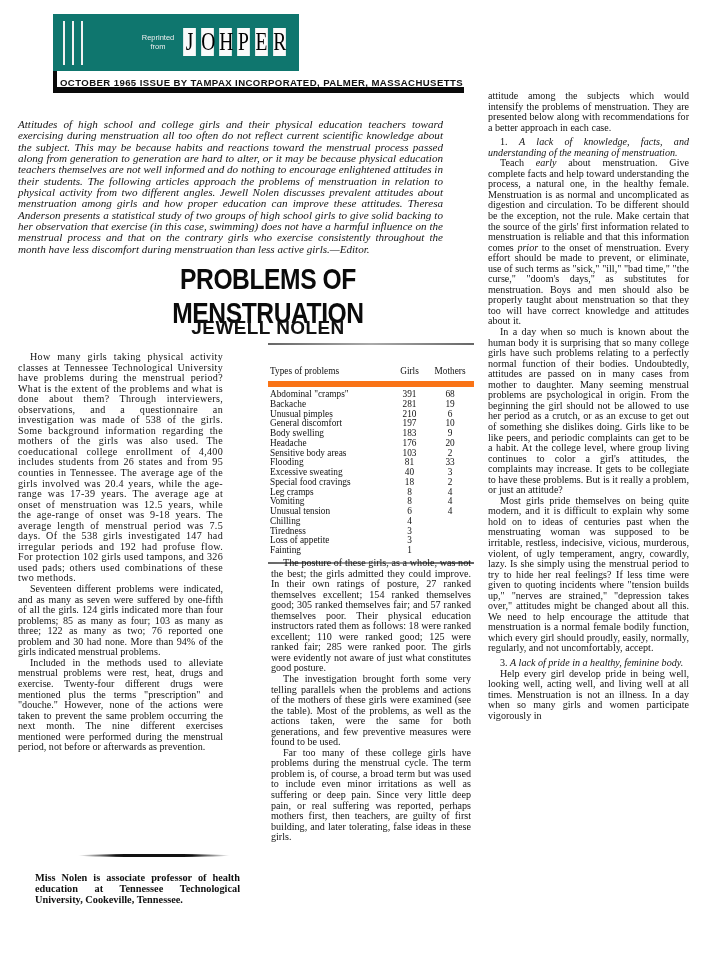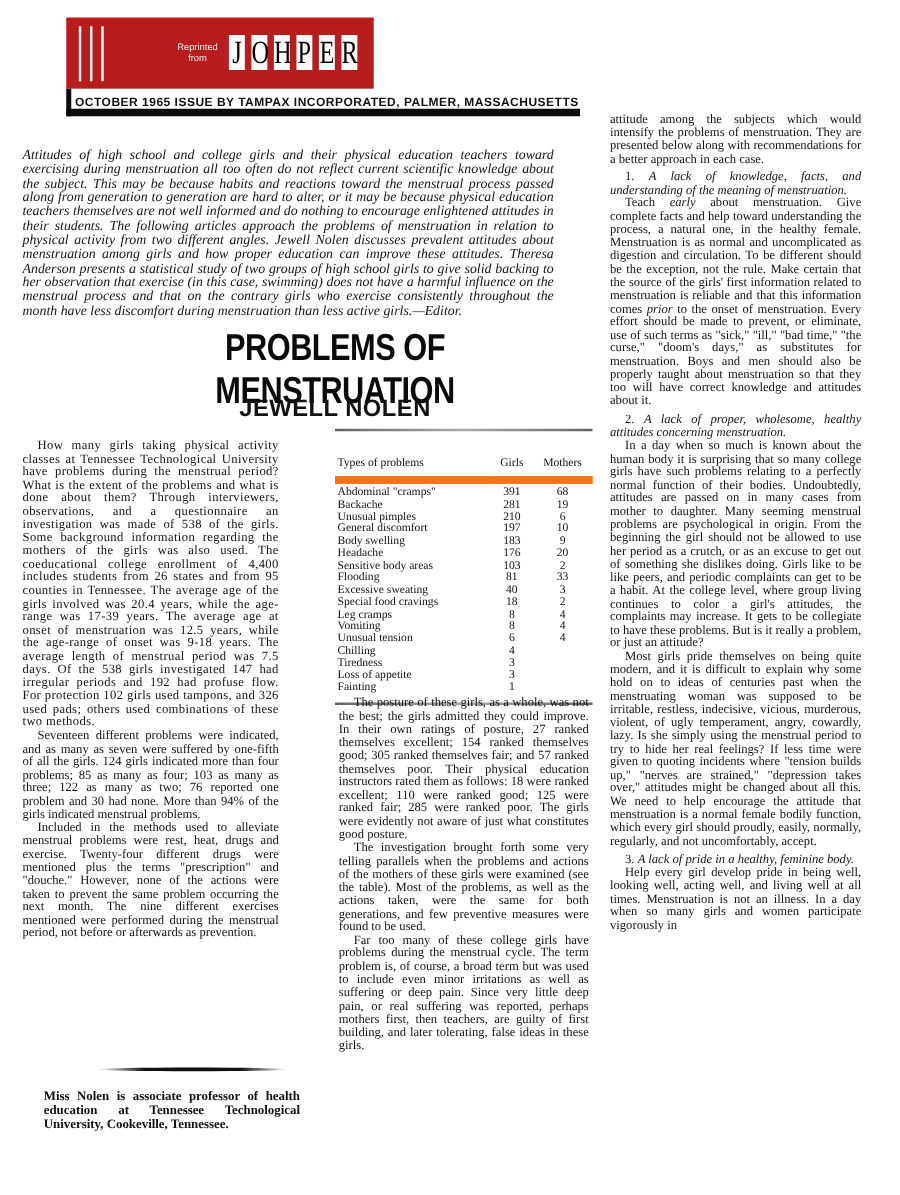--- a/index.html
+++ b/index.html
@@ -1,17 +1,17 @@
 <!DOCTYPE html>
 <html><head>
 <meta charset="utf-8">
 <style>
   html, body { margin:0; padding:0; background:#ffffff; }
   body { width:720px; height:956px; position:relative; overflow:hidden; font-family:"Liberation Serif", serif; color:#111; }
-  .masthead { position:absolute; left:53px; top:14px; width:246px; height:57px; background:#b91c1c; }
+  .masthead { position:absolute; left:53px; top:14px; width:246px; height:57px; background:#0f766e; }
   .bars { position:absolute; left:10px; top:7px; }
   .bars span { position:absolute; top:0; width:2px; height:44px; background:#f2f2f2; }
   .reprinted { position:absolute; left:55px; top:19px; width:100px; text-align:center; color:#eee; font-family:"Liberation Sans", sans-serif; font-size:7.5px; line-height:9px; }
   .logo { position:absolute; left:128px; top:14px; display:flex; gap:1px; }
   .logo span { display:block; width:17px; height:28px; background:#fafafa; color:#000; font-family:"Liberation Serif", serif; font-size:26px; line-height:28px; text-align:center; transform:scaleX(0.75); }
   .journal-line { position:absolute; left:6px; top:59px; color:#ddd; font-family:"Liberation Sans", sans-serif; font-size:6px; letter-spacing:0.55px; white-space:nowrap; }
   .issue-bar { position:absolute; left:53px; top:71px; width:411px; height:22px; border-left:4px solid #0a0a0a; border-bottom:6px solid #0a0a0a; box-sizing:border-box; background:#fff; }
   .issue-bar-top { position:absolute; left:53px; top:71px; width:246px; height:2px; background:#0a0a0a; }
   .issue-text { position:absolute; left:60px; top:77px; font-family:"Liberation Sans", sans-serif; font-weight:bold; font-size:9.6px; letter-spacing:0.4px; color:#111; white-space:nowrap; }
   .intro { position:absolute; left:18px; top:119px; width:425px; font-style:italic; font-size:11.1px; line-height:11.35px; text-align:justify; color:#151515; }
@@ -178,18 +178,17 @@
 <div class="col col2">
   <p>The posture of these girls, as a whole, was not the best; the girls admitted they could improve. In their own ratings of posture, 27 ranked themselves excellent; 154 ranked themselves good; 305 ranked themselves fair; and 57 ranked themselves poor. Their physical education instructors rated them as follows: 18 were ranked excellent; 110 were ranked good; 125 were ranked fair; 285 were ranked poor. The girls were evidently not aware of just what constitutes good posture.</p>
   <p>The investigation brought forth some very telling parallels when the problems and actions of the mothers of these girls were examined (see the table). Most of the problems, as well as the actions taken, were the same for both generations, and few preventive measures were found to be used.</p>
   <p>Far too many of these college girls have problems during the menstrual cycle. The term problem is, of course, a broad term but was used to include even minor irritations as well as suffering or deep pain. Since very little deep pain, or real suffering was reported, perhaps mothers first, then teachers, are guilty of first building, and later tolerating, false ideas in these girls.</p>
 </div>
 
 <div class="col col3">
   <p style="text-indent:0">attitude among the subjects which would intensify the problems of menstruation. They are presented below along with recommendations for a better approach in each case.</p>
   <p class="h"><span>1.</span> <i>A lack of knowledge, facts, and understanding of the meaning of menstruation.</i></p>
   <p><span>Teach </span><i>early</i><span> about menstruation. Give complete facts and help toward understanding the process, a natural one, in the healthy female. Menstruation is as normal and uncomplicated as digestion and circulation. To be different should be the exception, not the rule. Make certain that the source of the girls' first information related to menstruation is reliable and that this information comes </span><i>prior</i><span> to the onset of menstruation. Every effort should be made to prevent, or eliminate, use of such terms as "sick," "ill," "bad time," "the curse," "doom's days," as substitutes for menstruation. Boys and men should also be properly taught about menstruation so that they too will have correct knowledge and attitudes about it.</span></p>
-  <p class="h"><span>2.</span> <i>A lack of proper, wholesome, healthy attitudes concerning menstruation.</i></p>
   <p>In a day when so much is known about the human body it is surprising that so many college girls have such problems relating to a perfectly normal function of their bodies. Undoubtedly, attitudes are passed on in many cases from mother to daughter. Many seeming menstrual problems are psychological in origin. From the beginning the girl should not be allowed to use her period as a crutch, or as an excuse to get out of something she dislikes doing. Girls like to be like peers, and periodic complaints can get to be a habit. At the college level, where group living continues to color a girl's attitudes, the complaints may increase. It gets to be collegiate to have these problems. But is it really a problem, or just an attitude?</p>
   <p>Most girls pride themselves on being quite modern, and it is difficult to explain why some hold on to ideas of centuries past when the menstruating woman was supposed to be irritable, restless, indecisive, vicious, murderous, violent, of ugly temperament, angry, cowardly, lazy. Is she simply using the menstrual period to try to hide her real feelings? If less time were given to quoting incidents where "tension builds up," "nerves are strained," "depression takes over," attitudes might be changed about all this. We need to help encourage the attitude that menstruation is a normal female bodily function, which every girl should proudly, easily, normally, regularly, and not uncomfortably, accept.</p>
   <p class="h"><span>3.</span> <i>A lack of pride in a healthy, feminine body.</i></p>
   <p>Help every girl develop pride in being well, looking well, acting well, and living well at all times. Menstruation is not an illness. In a day when so many girls and women participate vigorously in</p>
 </div>
 
 </body></html>

